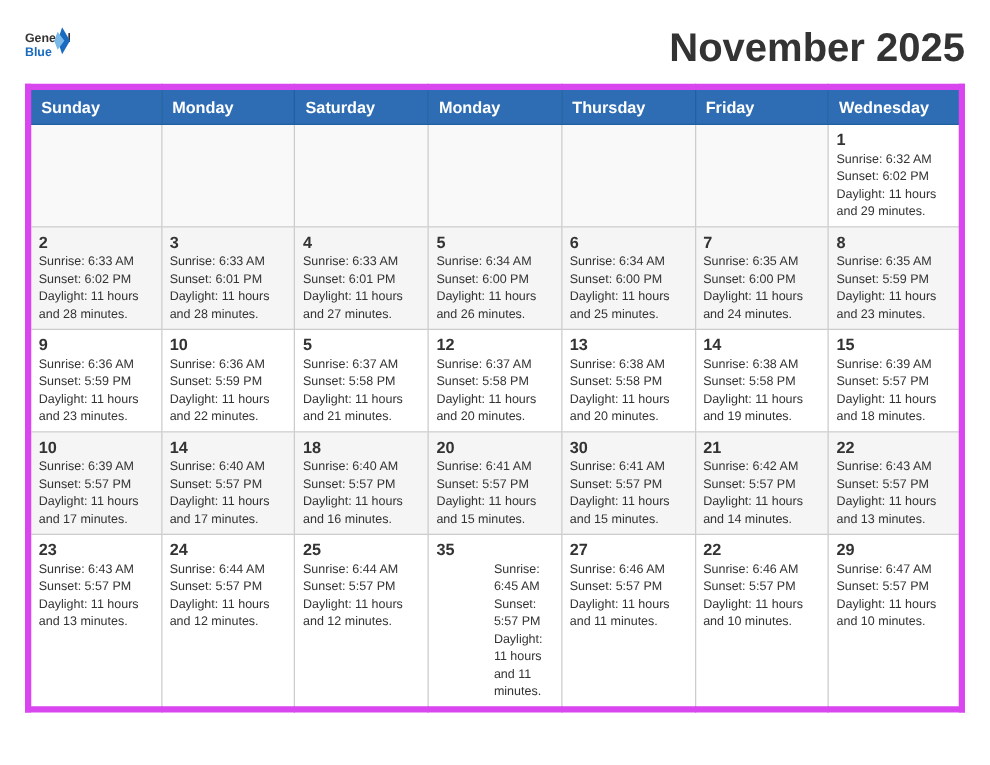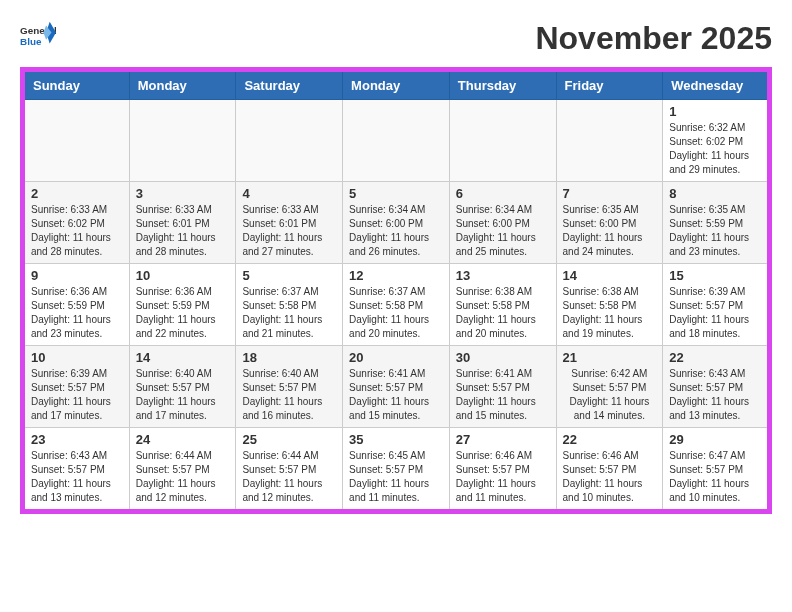--- a/index.html
+++ b/index.html
@@ -257,21 +257,21 @@
         </td>
         <td>
           <span class="day-number">30</span>
           <div class="day-info" style="white-space: pre-line;">Sunrise: 6:41 AM
 Sunset: 5:57 PM
 Daylight: 11 hours
 and 15 minutes.</div>
         </td>
         <td>
           <span class="day-number">21</span>
-          <div class="day-info" style="white-space: pre-line; text-align: center;">Sunrise: 6:42 AM
+          <div class="day-info" style="white-space: pre-line;">Sunrise: 6:42 AM
 Sunset: 5:57 PM
 Daylight: 11 hours
 and 14 minutes.</div>
         </td>
         <td>
           <span class="day-number">22</span>
           <div class="day-info" style="white-space: pre-line;">Sunrise: 6:43 AM
 Sunset: 5:57 PM
 Daylight: 11 hours
 and 13 minutes.</div>
@@ -294,21 +294,21 @@
         </td>
         <td>
           <span class="day-number">25</span>
           <div class="day-info" style="white-space: pre-line;">Sunrise: 6:44 AM
 Sunset: 5:57 PM
 Daylight: 11 hours
 and 12 minutes.</div>
         </td>
         <td>
           <span class="day-number">35</span>
-          <div class="day-info" style="white-space: pre-line;">Sunrise: 6:45 AM
+          <div class="day-info" style="white-space: pre-line; margin-left: 46px;">Sunrise: 6:45 AM
 Sunset: 5:57 PM
 Daylight: 11 hours
 and 11 minutes.</div>
         </td>
         <td>
           <span class="day-number">27</span>
           <div class="day-info" style="white-space: pre-line;">Sunrise: 6:46 AM
 Sunset: 5:57 PM
 Daylight: 11 hours
 and 11 minutes.</div>

